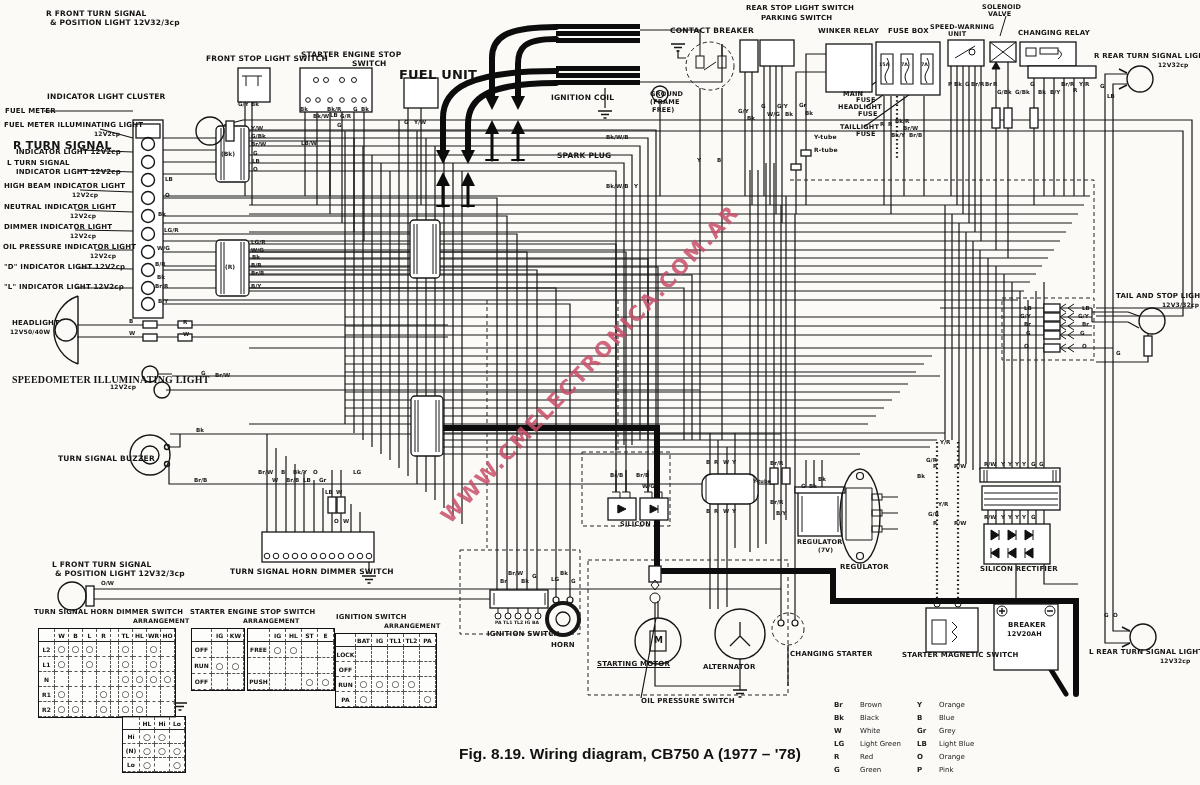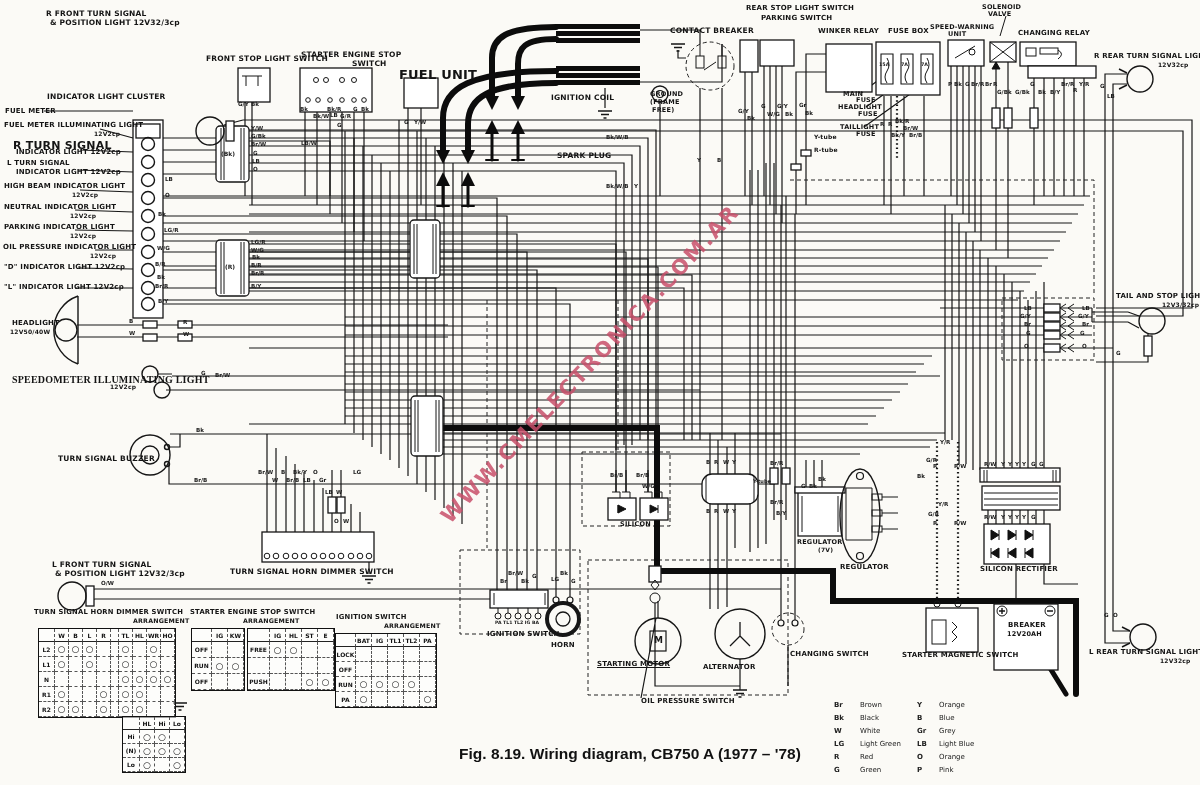--- a/index.html
+++ b/index.html
@@ -326,21 +326,21 @@
       <span class="lbl" style="left: 4px; top: 122px; font-size: 7px;">FUEL METER ILLUMINATING LIGHT</span>
       <span class="lbl" style="left: 94px; top: 131px; font-size: 6px;">12V2cp</span>
       <span class="lbl" style="left: 7px; top: 140px; font-size: 11px; margin-left: 6px;">R TURN SIGNAL</span>
       <span class="lbl" style="left: 16px; top: 149px; font-size: 7px;">INDICATOR LIGHT 12V2cp</span>
       <span class="lbl" style="left: 7px; top: 160px; font-size: 7px;">L TURN SIGNAL</span>
       <span class="lbl" style="left: 16px; top: 169px; font-size: 7px;">INDICATOR LIGHT 12V2cp</span>
       <span class="lbl" style="left: 4px; top: 183px; font-size: 7px;">HIGH BEAM INDICATOR LIGHT</span>
       <span class="lbl" style="left: 72px; top: 192px; font-size: 6px;">12V2cp</span>
       <span class="lbl" style="left: 4px; top: 204px; font-size: 7px;">NEUTRAL INDICATOR LIGHT</span>
       <span class="lbl" style="left: 70px; top: 213px; font-size: 6px;">12V2cp</span>
-      <span class="lbl" style="left: 4px; top: 224px; font-size: 7px;">PARKING INDICATOR LIGHT</span>
+      <span class="lbl" style="left: 4px; top: 224px; font-size: 7px;">DIMMER INDICATOR LIGHT</span>
       <span class="lbl" style="left: 70px; top: 233px; font-size: 6px;">12V2cp</span>
       <span class="lbl" style="left: 3px; top: 244px; font-size: 7px;">OIL PRESSURE INDICATOR LIGHT</span>
       <span class="lbl" style="left: 90px; top: 253px; font-size: 6px;">12V2cp</span>
       <span class="lbl" style="left: 4px; top: 264px; font-size: 7px;">"D" INDICATOR LIGHT 12V2cp</span>
       <span class="lbl" style="left: 4px; top: 284px; font-size: 7px;">"L" INDICATOR LIGHT 12V2cp</span>
       <span class="lbl" style="left: 12px; top: 320px; font-size: 7px;">HEADLIGHT</span>
       <span class="lbl" style="left: 10px; top: 329px; font-size: 6px;">12V50/40W</span>
       <span class="lbl" style="left: 12px; top: 375px; font-size: 10px; font-family: Liberation Serif, serif;">SPEEDOMETER ILLUMINATING LIGHT</span>
       <span class="lbl" style="left: 110px; top: 384px; font-size: 6px;">12V2cp</span>
       <span class="lbl" style="left: 58px; top: 455px; font-size: 7.5px;">TURN SIGNAL BUZZER</span>
@@ -354,21 +354,21 @@
       <span class="lbl" style="left: 620px; top: 521px; font-size: 6.5px;">SILICON</span>
       <span class="lbl" style="left: 797px; top: 539px; font-size: 6.5px;">REGULATOR</span>
       <span class="lbl" style="left: 818px; top: 547px; font-size: 6px;">(7V)</span>
       <span class="lbl" style="left: 840px; top: 564px; font-size: 7px;">REGULATOR</span>
       <span class="lbl" style="left: 980px; top: 566px; font-size: 7px;">SILICON RECTIFIER</span>
       <span class="lbl" style="left: 487px; top: 631px; font-size: 7px;">IGNITION SWITCH</span>
       <span class="lbl" style="left: 551px; top: 642px; font-size: 7px;">HORN</span>
       <span class="lbl" style="left: 597px; top: 661px; font-size: 7px; text-decoration: underline;">STARTING MOTOR</span>
       <span class="lbl" style="left: 703px; top: 664px; font-size: 7px;">ALTERNATOR</span>
       <span class="lbl" style="left: 641px; top: 698px; font-size: 7px;">OIL PRESSURE  SWITCH</span>
-      <span class="lbl" style="left: 790px; top: 651px; font-size: 7px;">CHANGING SWITCH</span>
+      <span class="lbl" style="left: 790px; top: 651px; font-size: 7px;">CHANGING STARTER</span>
       <span class="lbl" style="left: 902px; top: 652px; font-size: 7px;">STARTER MAGNETIC SWITCH</span>
       <span class="lbl" style="left: 1008px; top: 622px; font-size: 7px;">BREAKER</span>
       <span class="lbl" style="left: 1007px; top: 631px; font-size: 6.5px;">12V20AH</span>
       <span class="lbl" style="left: 1089px; top: 649px; font-size: 7px;">L REAR TURN SIGNAL LIGHT</span>
       <span class="lbl" style="left: 1160px; top: 658px; font-size: 6px;">12V32cp</span>
       <span class="lbl" style="left: 34px; top: 609px; font-size: 6.8px;">TURN SIGNAL  HORN DIMMER SWITCH</span>
       <span class="lbl" style="left: 133px; top: 618px; font-size: 6.3px;">ARRANGEMENT</span>
       <span class="lbl" style="left: 190px; top: 609px; font-size: 6.8px;">STARTER ENGINE STOP SWITCH</span>
       <span class="lbl" style="left: 243px; top: 618px; font-size: 6.3px;">ARRANGEMENT</span>
       <span class="lbl" style="left: 336px; top: 614px; font-size: 6.8px;">IGNITION SWITCH</span>

